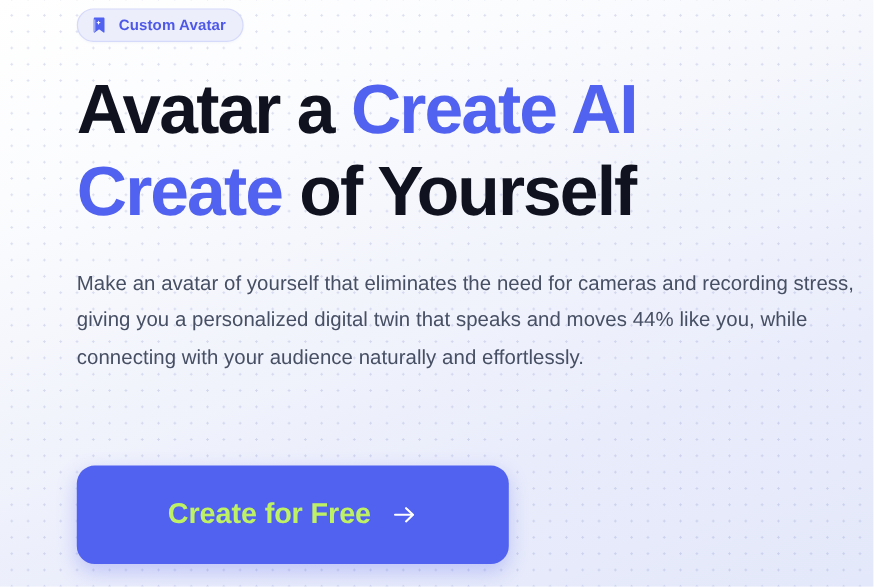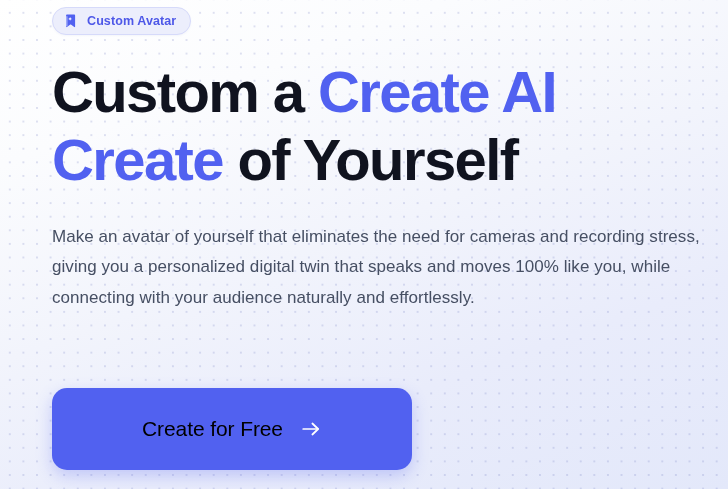--- a/index.html
+++ b/index.html
@@ -29,20 +29,21 @@
     background-image:radial-gradient(circle, rgba(110,120,190,0.22) 0.9px, transparent 1px);
     background-size:13.6px 13.6px;
     background-position:3px 6px;
     pointer-events:none;
   }
 
   #content {
     position:relative;
     padding:0 0 0 28px;
     height:100%;
+    margin-left:12px;
   }
 
   
   .badge-row { position:absolute; top:7px; left:52px; }
 
   .badge {
     display:inline-flex;
     align-items:center;
     gap:8px;
     height:28px;
@@ -98,24 +99,24 @@
     justify-content:center;
     gap:17px;
     border:none;
     border-radius:15px;
     background:#5161f0;
     cursor:pointer;
     box-shadow:0 6px 16px rgba(81,97,240,0.28);
     font-family:"Liberation Sans", sans-serif;
   }
   .cta-label {
-    font-size:21px;
-    font-weight:400;
+    font-size:24px;
+    font-weight:700;
     letter-spacing:-0.1px;
-    color:#000000;
+    color:#bef264;
   }
   .cta-arrow { width:22px; height:22px; display:block; }
 </style>
 </head>
 <body>
 
 <div id="hero">
 
   <div id="dot-grid"></div>
 
@@ -128,25 +129,25 @@
             <path d="M4.1 1.6h7.0c0.55 0 1.0 0.45 1.0 1.0v11.1c0 0.42-0.47 0.66-0.81 0.42L7.9 11.6a0.5 0.5 0 0 0-0.58 0l-3.39 2.52c-0.34 0.24-0.83 0.0-0.83-0.42V2.6c0-0.55 0.45-1.0 1.0-1.0z" fill="#5161f0"></path>
             <path d="M6.55 5.35l0.55-1.35 0.55 1.35 1.35 0.55-1.35 0.55-0.55 1.35-0.55-1.35L5.2 5.9z" fill="#ffffff"></path>
             <path d="M3.05 3.3h1.5v9.6l-0.72 0.55c-0.3 0.22-0.78 0.0-0.78-0.4z" fill="#9fabf7"></path>
           </svg>
         </span>
         <span class="badge-label">Custom Avatar</span>
       </div>
     </div>
 
     <h1 class="headline">
-      <span class="ln"><span>Custom a </span><span class="accent">Create AI</span></span>
+      <span class="ln"><span>Avatar a </span><span class="accent">Create AI</span></span>
       <span class="ln"><span class="accent">Create</span><span> of Yourself</span></span>
     </h1>
 
-    <p class="subcopy">Make an avatar of yourself that eliminates the need for cameras and recording stress, giving you a personalized digital twin that speaks and moves 100% like you, while connecting with your audience naturally and effortlessly.</p>
+    <p class="subcopy">Make an avatar of yourself that eliminates the need for cameras and recording stress, giving you a personalized digital twin that speaks and moves 44% like you, while connecting with your audience naturally and effortlessly.</p>
 
     <button class="cta">
       <span class="cta-label">Create for Free</span>
       <span class="cta-arrow-wrap">
         <svg class="cta-arrow" viewBox="0 0 24 24" fill="none" stroke="#ffffff" stroke-width="1.9" stroke-linecap="round" stroke-linejoin="round" xmlns="http://www.w3.org/2000/svg" aria-hidden="true">
           <line x1="3.5" y1="12" x2="19.5" y2="12"></line>
           <polyline points="13.5,6 19.8,12 13.5,18"></polyline>
         </svg>
       </span>
     </button>

